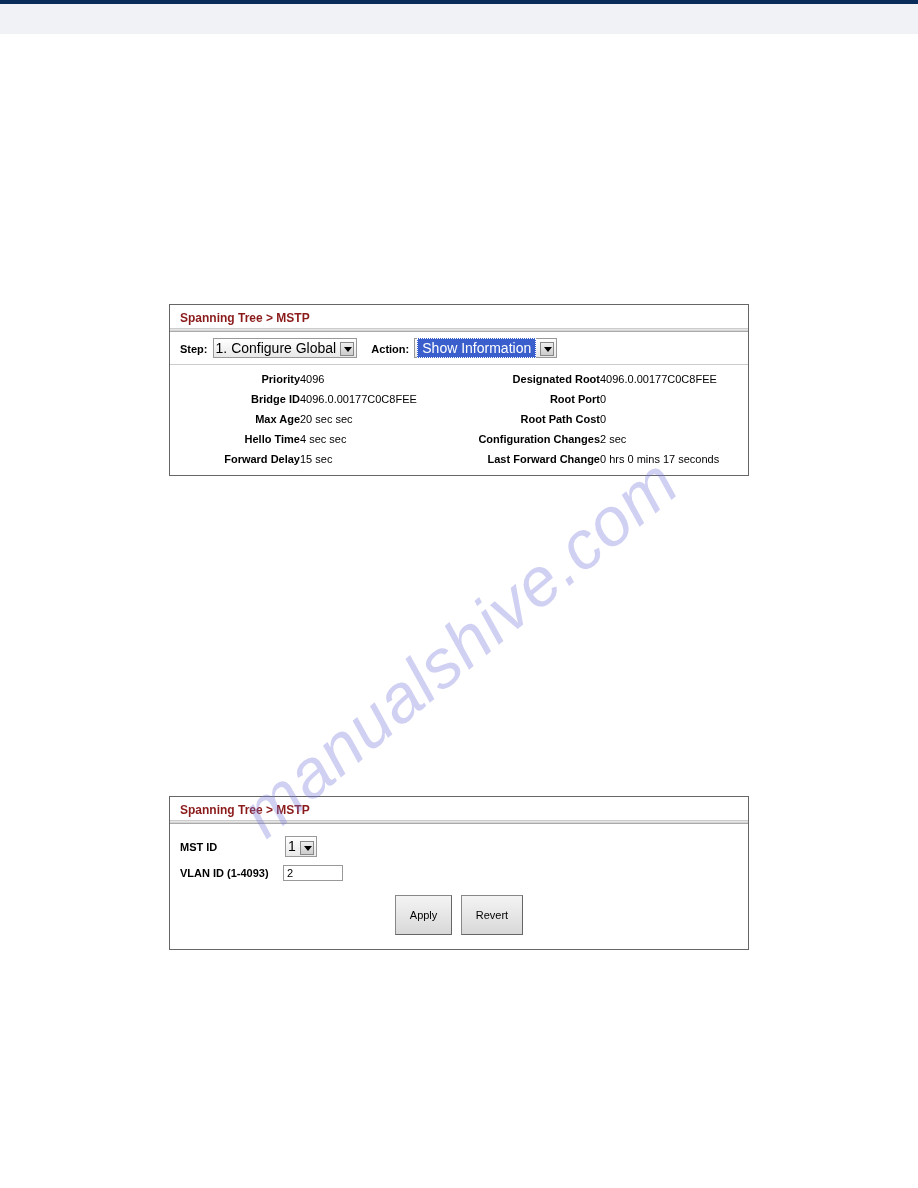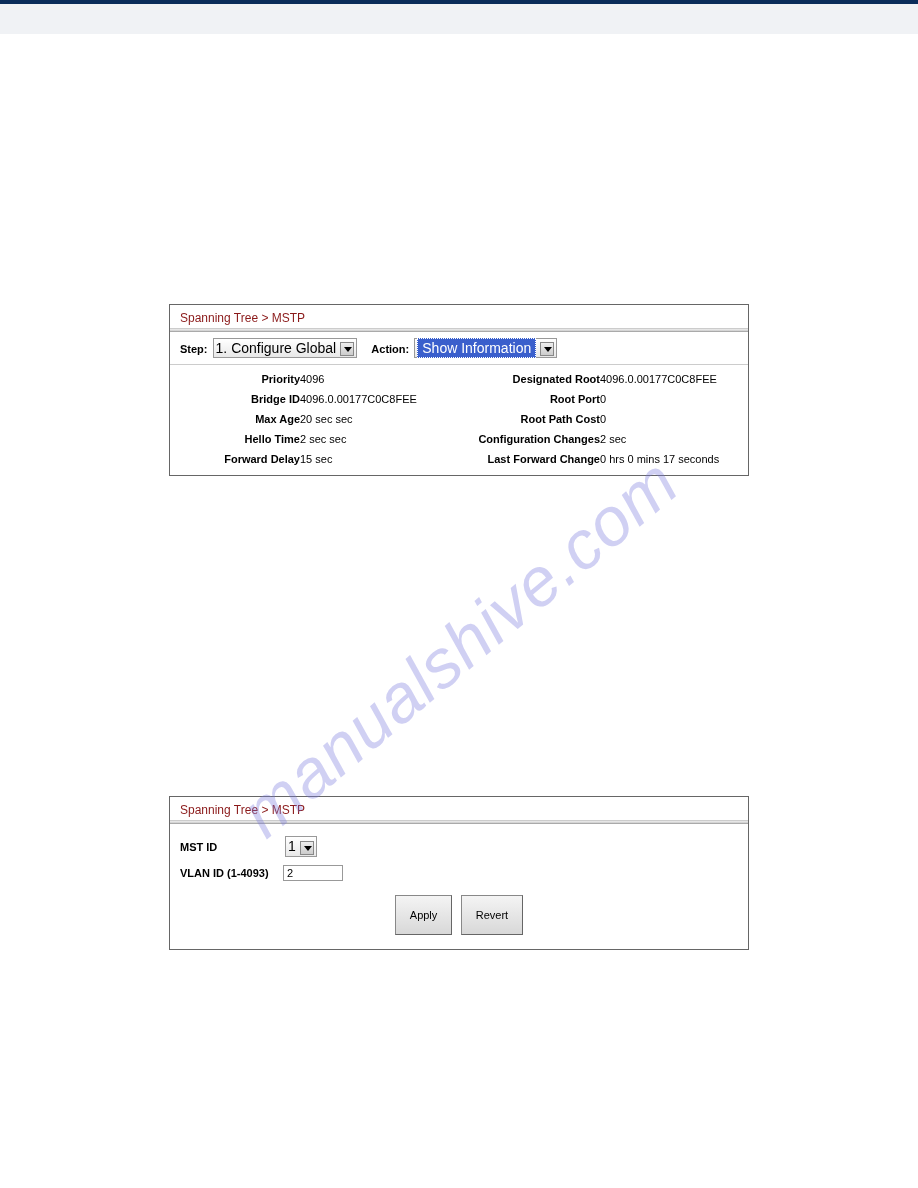--- a/index.html
+++ b/index.html
@@ -2,21 +2,21 @@
 <html><head>
 <meta charset="utf-8">
 <style>
 * { box-sizing: border-box; margin: 0; padding: 0; }
 body { font-family: Arial, Helvetica, sans-serif; background: #fff; width: 918px; position: relative; }
 .topbar { height: 4px; background: #0a2c5a; width: 100%; }
 .graybar { height: 30px; background: #f0f2f5; width: 100%; }
 .content { padding: 0 40px 40px 40px; position: relative; }
 .watermark { position: absolute; top: 50%; left: 50%; transform: translate(-50%, -50%) rotate(-40deg); font-size: 68px; font-style: italic; color: rgba(120,120,220,0.35); font-weight: 500; pointer-events: none; z-index: 100; letter-spacing: 1px; }
 .panel { border: 1px solid #666; margin: 0 auto; background: #fff; position: relative; }
-.panel-header { padding: 6px 10px 3px 10px; font-weight: normal; font-size: 12px; color: #8b1a1a; border-bottom: 1px solid #ccc; }
+.panel-header { padding: 6px 10px 3px 10px; font-weight: bold; font-size: 12px; color: #8b1a1a; border-bottom: 1px solid #ccc; }
 .panel-ridge { height: 3px; background: linear-gradient(#eee,#ddd,#ccc); border-bottom: 1px solid #aaa; }
 .panel-row { padding: 6px 10px; font-size: 11px; border-bottom: 1px solid #ccc; }
 .sel { display: inline-block; border: 1px solid #999; background: linear-gradient(#fff,#e8e8e8); font-size: 14px; padding: 1px 2px; margin: 0 2px; min-width: 20px; }
 .sel-arrow { display: inline-block; vertical-align: middle; width: 14px; height: 14px; background: linear-gradient(#eee,#ccc); border: 1px solid #888; position: relative; }
 .sel-arrow::after { content: ""; position: absolute; top: 4px; left: 3px; border-left: 4px solid transparent; border-right: 4px solid transparent; border-top: 5px solid #000; }
 .sel-blue { background: #3a5fcc; color: #fff; padding: 1px 4px; border: 1px dotted #fff; margin-top: 15px; }
 .lbl { font-weight: bold; display: inline-block; }
 .info-grid { display: grid; grid-template-columns: 120px 140px 160px auto; row-gap: 8px; padding: 8px 10px 10px 10px; font-size: 11px; }
 .info-grid .k { font-weight: bold; text-align: right; }
 .mstid-row { padding: 8px 10px 2px 10px; font-size: 11px; }
@@ -61,21 +61,21 @@
       <div>4096.0.00177C0C8FEE</div>
       <div class="k">Root Port</div>
       <div>0</div>
 
       <div class="k">Max Age</div>
       <div>20 sec sec</div>
       <div class="k">Root Path Cost</div>
       <div>0</div>
 
       <div class="k">Hello Time</div>
-      <div>2 sec sec</div>
+      <div>4 sec sec</div>
       <div class="k">Configuration Changes</div>
       <div>2 sec</div>
 
       <div class="k">Forward Delay</div>
       <div>15 sec</div>
       <div class="k">Last Forward Change</div>
       <div>0 hrs 0 mins 17 seconds</div>
     </div>
   </div>
 

